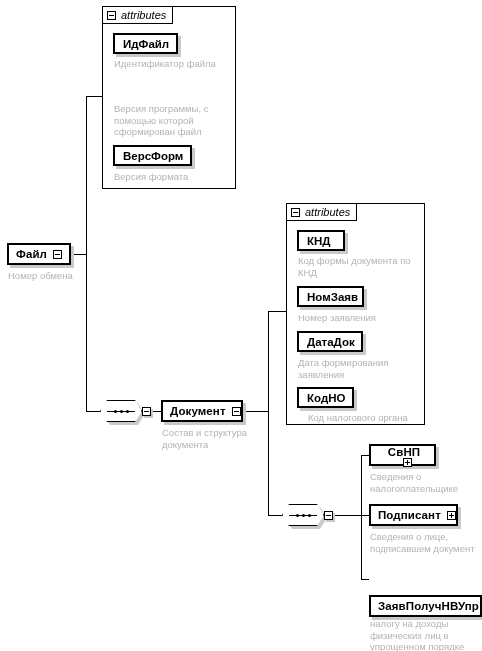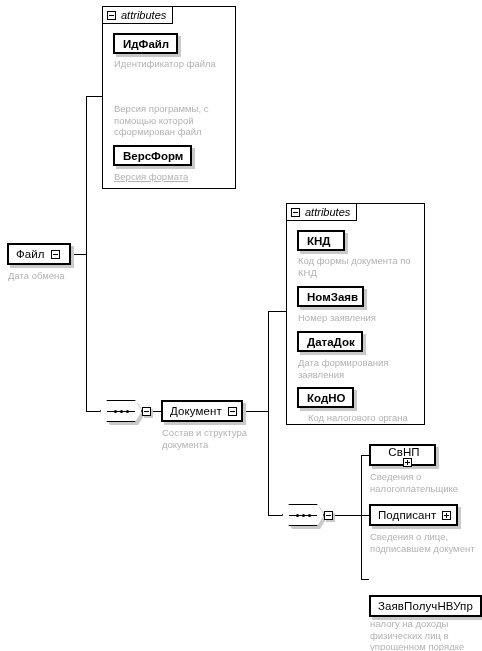--- a/index.html
+++ b/index.html
@@ -103,21 +103,21 @@
     box-sizing: border-box;
     display: flex;
     align-items: center;
     height: 22px;
     padding: 0 4px 0 7px;
     box-shadow: 3px 3px 0 0 #c9c9c9;
     z-index: 4;
   }
   .node .node-label {
     font-size: 11.5px;
-    font-weight: normal;
+    font-weight: bold;
     color: #000000;
     white-space: nowrap;
     letter-spacing: 0.1px;
   }
   .node .expander { margin-left: 6px; }
 
   
   .attr-node {
     position: absolute;
     background: #ffffff;
@@ -241,27 +241,27 @@
   </div>
   <div class="doc" style="left:114px; top:58px; width:118px;">Идентификатор файла</div>
 
   <div class="doc" style="left:114px; top:103px; width:114px;">Версия программы, с
 помощью которой
 сформирован файл</div>
 
   <div class="attr-node" style="left:113px; top:145px; width:79px;">
     <span class="node-label">ВерсФорм</span>
   </div>
-  <div class="doc" style="left:114px; top:171px; width:118px;text-decoration:underline;">Версия формата</div>
+  <div class="doc" style="left:114px; top:171px; width:118px;">Версия формата</div>
 
   <div class="node" style="left:7px; top:243px; width:64px;">
     <span class="node-label">Файл</span>
     <span class="expander"></span>
   </div>
-  <div class="doc" style="left:8px; top:270px; width:110px;">Дата обмена</div>
+  <div class="doc" style="left:8px; top:270px; width:110px;">Номер обмена</div>
 
   <div class="seq" style="left:100px; top:400px;">
     <div class="seq-shadow"></div>
     <div class="seq-shape">
       <div class="seq-inner-line"></div>
       <span class="seq-dot"></span>
       <span class="seq-dot"></span>
       <span class="seq-dot"></span>
     </div>
     <span class="expander"></span>

